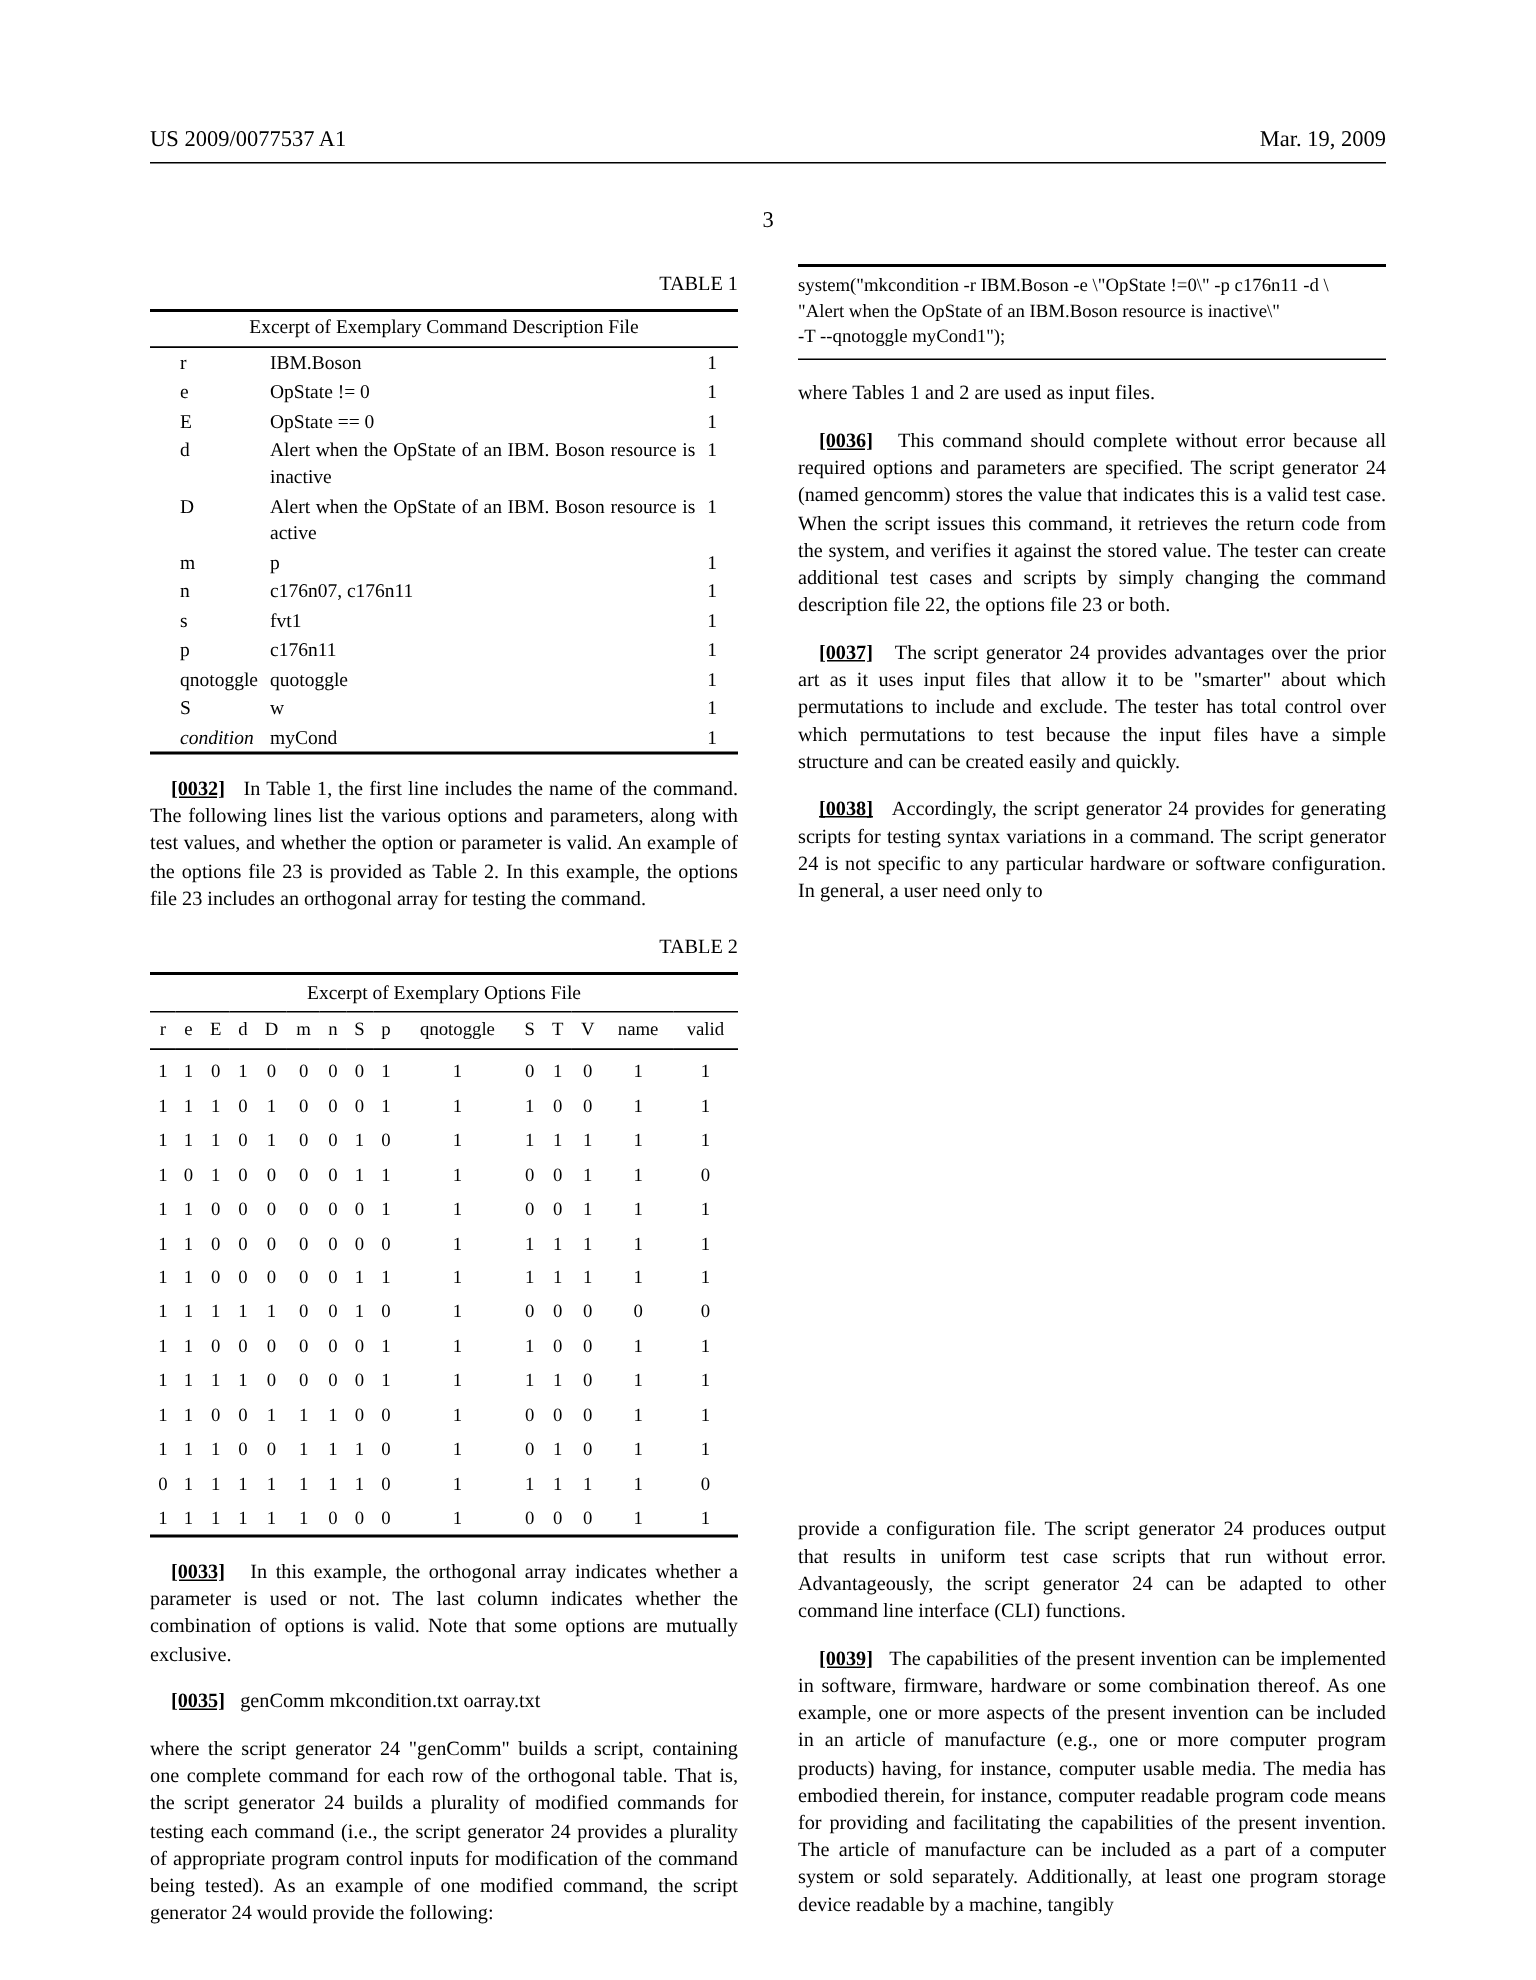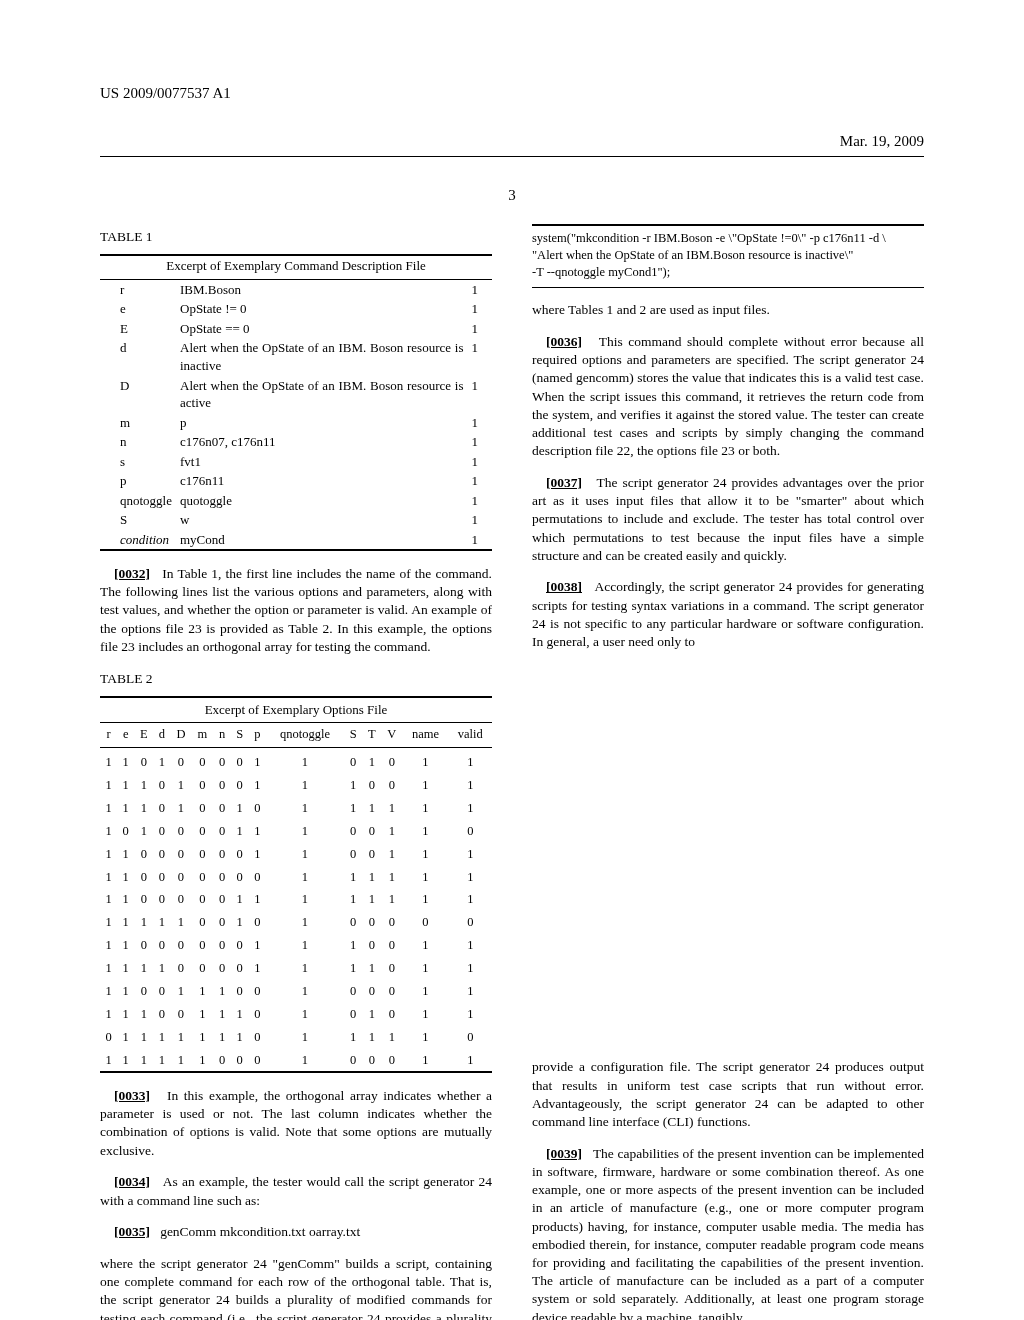--- a/index.html
+++ b/index.html
@@ -16,21 +16,21 @@
     width: 1024px;
     padding: 85px 100px 60px 100px;
     box-sizing: border-box;
   }
   .header {
     display: flex;
     justify-content: space-between;
     font-size: 15px;
     margin-bottom: 6px;
   }
-  .header-right { text-align: right; margin-top: 48px; }
+  .header-right { text-align: right; }
   .page-number {
     text-align: center;
     font-size: 15px;
     margin-top: 30px;
     margin-bottom: 10px;
   }
   .hr-line {
     border: none;
     border-top: 1px solid #000;
     margin: 0;
@@ -42,21 +42,21 @@
   }
   .col {
     flex: 1;
     font-size: 13.5px;
     line-height: 1.35;
     text-align: justify;
   }
   .para-num { font-weight: bold; text-decoration: underline; }
   .indent { text-indent: 14px; }
   .table-title {
-    text-align: left;
+    text-align: right;
     margin-top: 4px;
     margin-bottom: 8px;
     font-size: 13.5px;
   }
   .table1 {
     width: 100%;
     border-collapse: collapse;
     font-size: 13px;
   }
   .table1 td {
@@ -466,21 +466,20 @@
                 <td>0</td>
                 <td>1</td>
                 <td>1</td>
               </tr>
             </tbody>
         </table>
       </div>
 
       <p class="indent"><span class="para-num">[0033]</span>&nbsp;&nbsp;&nbsp;<span>In this example, the orthogonal array indicates whether a parameter is used or not. The last column indicates whether the combination of options is valid. Note that some options are mutually exclusive.</span></p>
 
-      <p class="indent"><span class="para-num">[0034]</span>&nbsp;&nbsp;&nbsp;<span>As an example, the tester would call the script generator 24 with a command line such as:</span></p>
 
       <p class="indent"><span class="para-num">[0035]</span>&nbsp;&nbsp;&nbsp;<span>genComm mkcondition.txt oarray.txt</span></p>
       <p>where the script generator 24 "genComm" builds a script, containing one complete command for each row of the orthogonal table. That is, the script generator 24 builds a plurality of modified commands for testing each command (i.e., the script generator 24 provides a plurality of appropriate program control inputs for modification of the command being tested). As an example of one modified command, the script generator 24 would provide the following:</p>
 
     </div>
 
     <div class="col">
 
       <div class="code-block"><span>system("mkcondition -r IBM.Boson -e \"OpState !=0\" -p c176n11 -d \</span>
 <span>"Alert when the OpState of an IBM.Boson resource is inactive\"</span>

